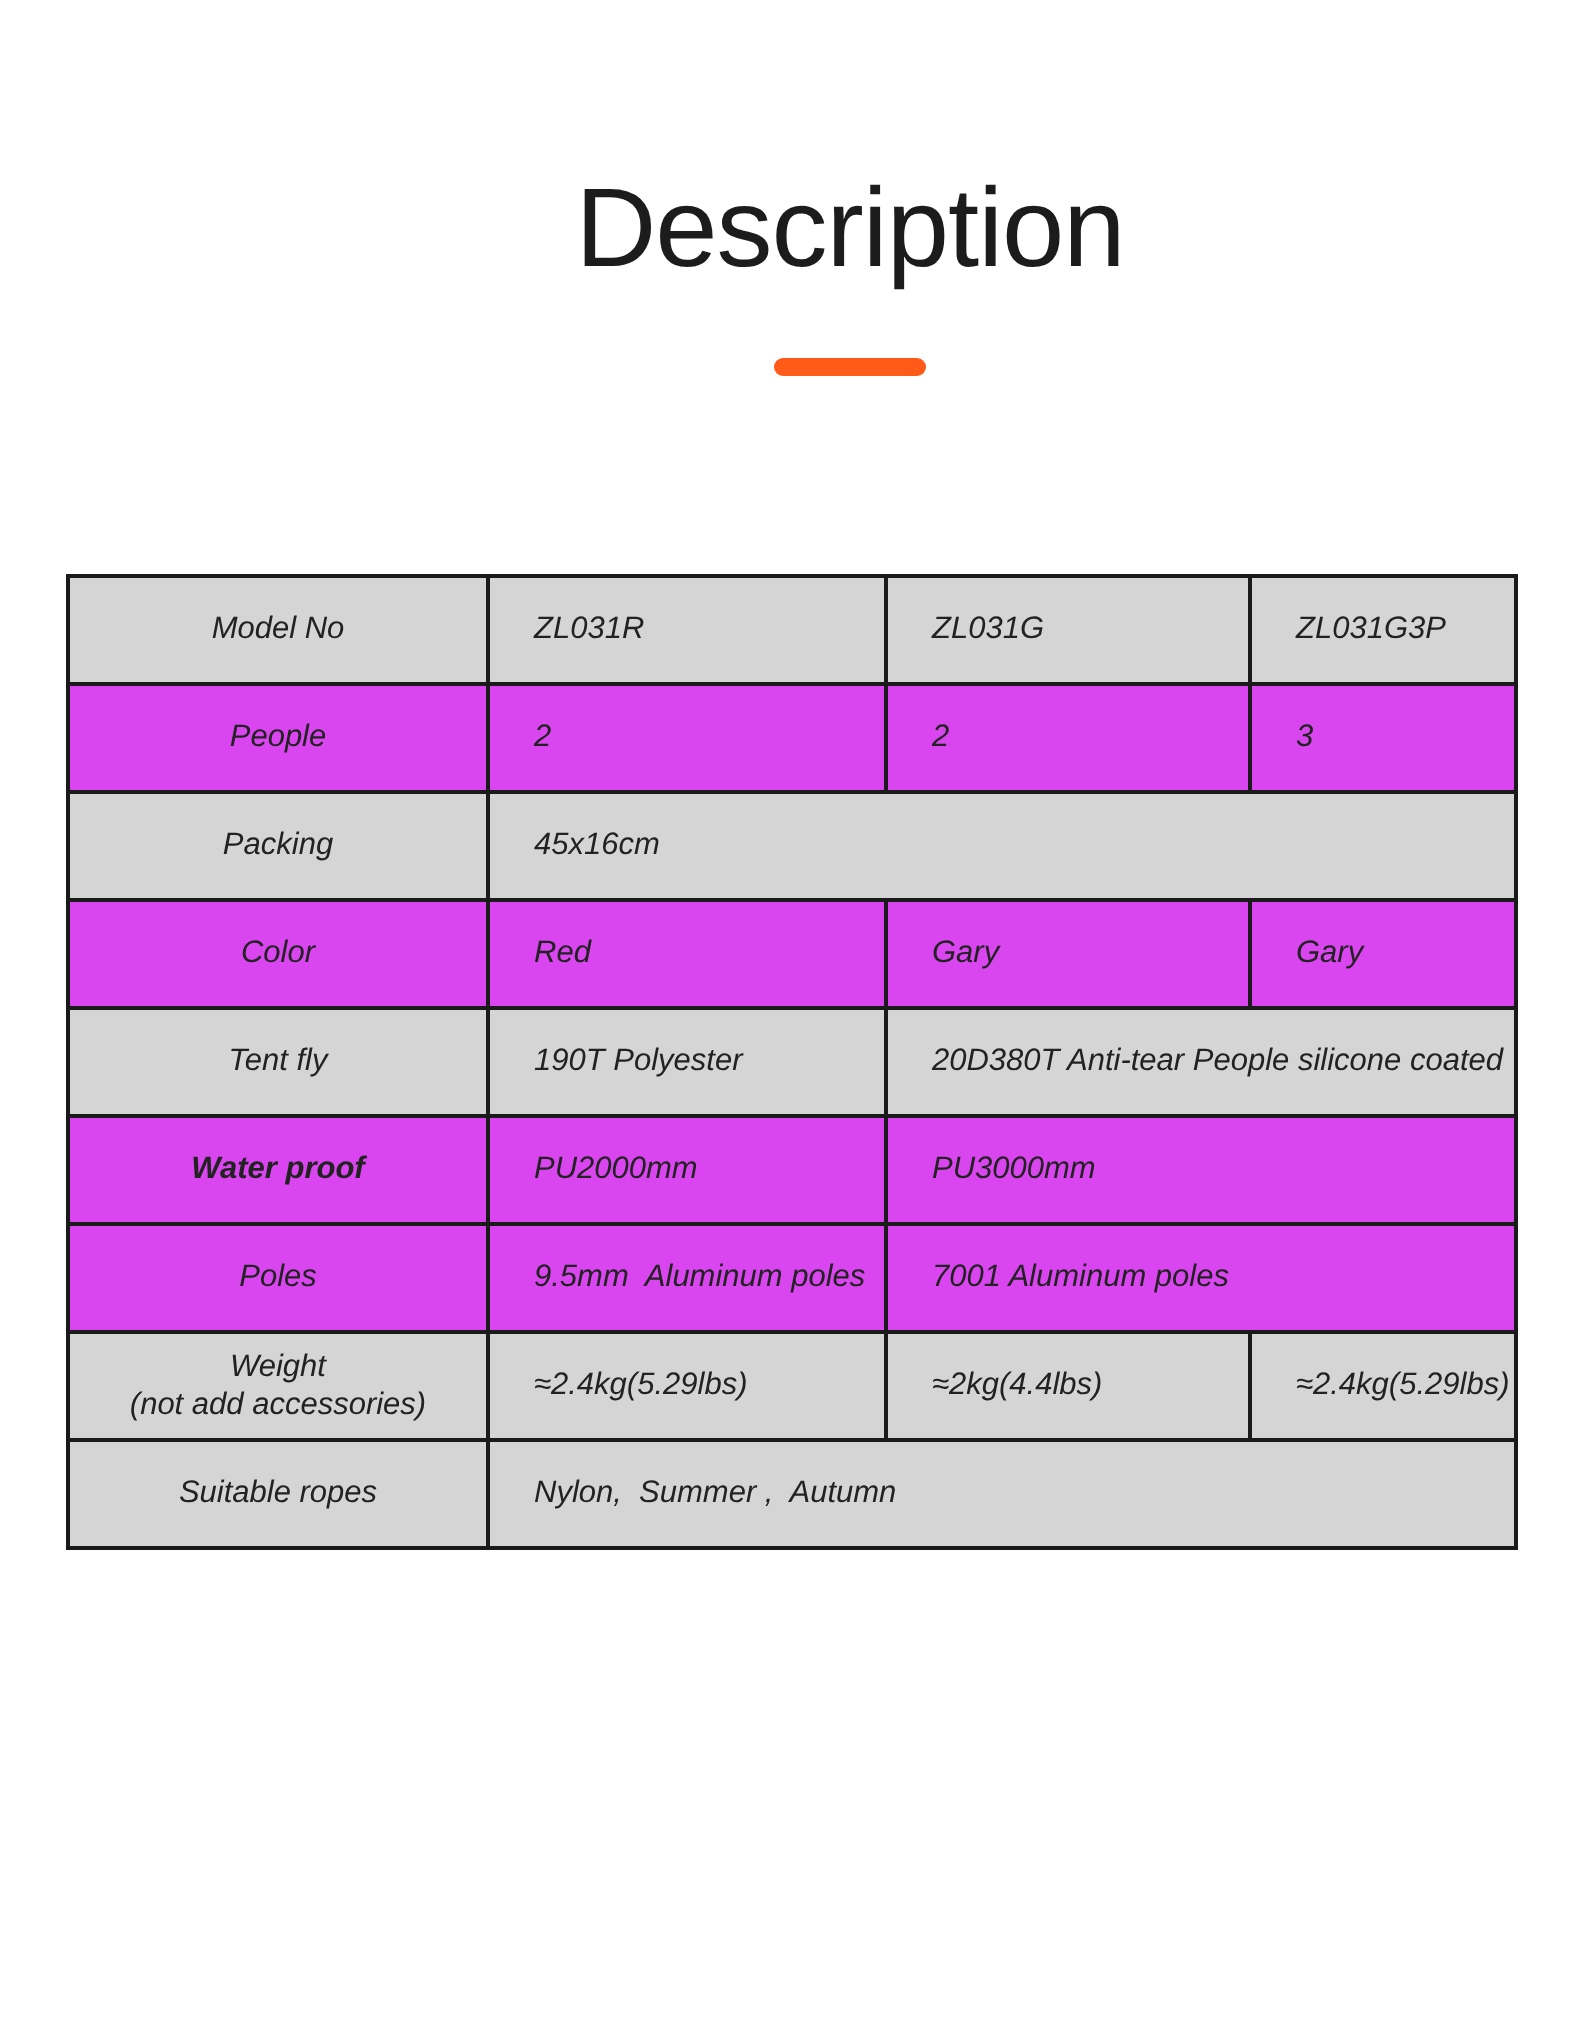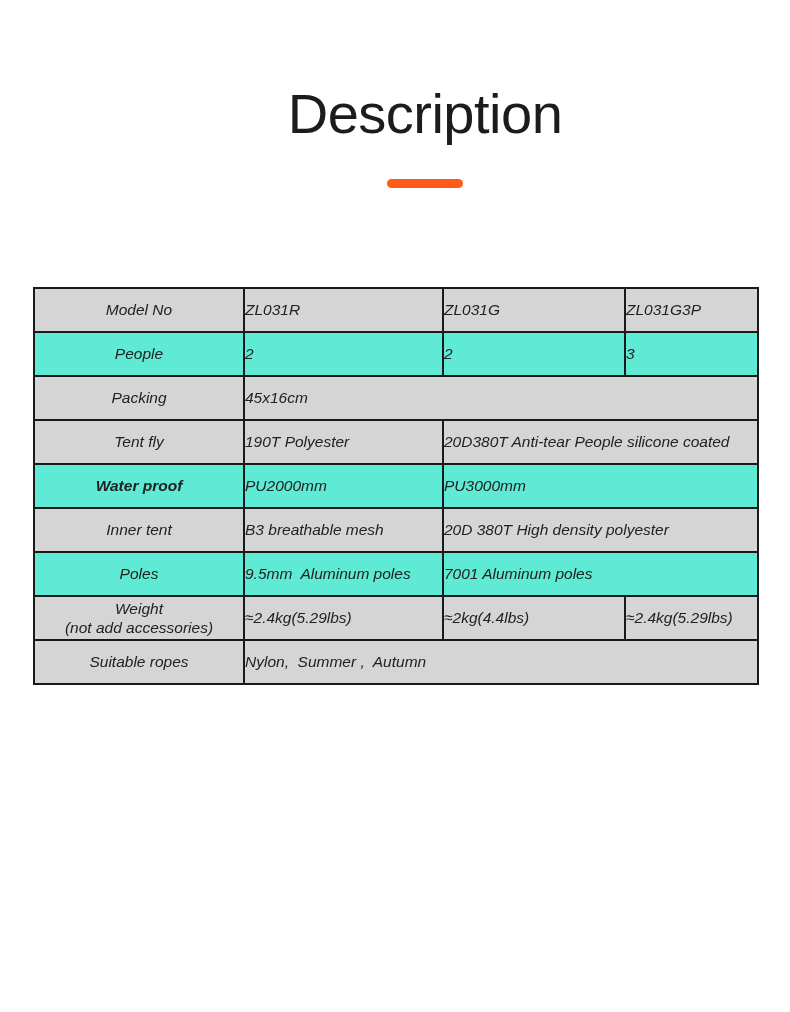--- a/index.html
+++ b/index.html
@@ -36,36 +36,37 @@
   .spec-table {
     position: absolute;
     left: 33px;
     top: 287px;
     width: 724px;
     border-collapse: collapse;
     table-layout: fixed;
   }
   .spec-table td {
     border: 2px solid #1a1a1a;
-    height: 44px;
+    height: 54px;
     font-size: 15.5px;
     font-style: italic;
     color: #222222;
     vertical-align: middle;
     overflow: hidden;
   }
   tr.shaded td { background: #d5d5d5; }
-  tr.plain td  { background: #5eead4; }
+  tr.plain td  { background: #d946ef; }
   .label-cell {
     text-align: center;
     line-height: 1.25;
   }
   .label-cell.bold { font-weight: bold; font-style: italic; margin-top: 20px; }
   .value-cell {
     text-align: left;
+    padding-left: 22px;
     white-space: pre;
   }
 </style>
 </head>
 <body>
 
 <div class="header">
   <div class="page-title">Description</div>
   <div class="title-underline" style="background: rgb(255, 90, 23);"></div>
 </div>
@@ -93,40 +94,41 @@
         <td class="value-cell" colspan="1">2</td>
         <td class="value-cell" colspan="1">2</td>
         <td class="value-cell" colspan="1">3</td>
       </tr>
       <tr class="shaded">
         <td class="label-cell">
           <div>Packing</div>
         </td>
         <td class="value-cell" colspan="3">45x16cm</td>
       </tr>
+      <tr class="plain">
+        <td class="label-cell">
+          <div>Color</div>
+        </td>
+        <td class="value-cell" colspan="1">Red</td>
+        <td class="value-cell" colspan="1">Gary</td>
+        <td class="value-cell" colspan="1">Gary</td>
+      </tr>
       <tr class="shaded">
         <td class="label-cell">
           <div>Tent fly</div>
         </td>
         <td class="value-cell" colspan="1">190T Polyester</td>
         <td class="value-cell" colspan="2">20D380T Anti-tear People silicone coated</td>
       </tr>
       <tr class="plain">
         <td class="label-cell bold">
           <div>Water proof</div>
         </td>
         <td class="value-cell" colspan="1">PU2000mm</td>
         <td class="value-cell" colspan="2">PU3000mm</td>
-      </tr>
-      <tr class="shaded">
-        <td class="label-cell">
-          <div>Inner tent</div>
-        </td>
-        <td class="value-cell" colspan="1">B3 breathable mesh</td>
-        <td class="value-cell" colspan="2">20D 380T High density polyester</td>
       </tr>
       <tr class="plain">
         <td class="label-cell">
           <div>Poles</div>
         </td>
         <td class="value-cell" colspan="1">9.5mm  Aluminum poles</td>
         <td class="value-cell" colspan="2">7001 Aluminum poles</td>
       </tr>
       <tr class="shaded">
         <td class="label-cell">

